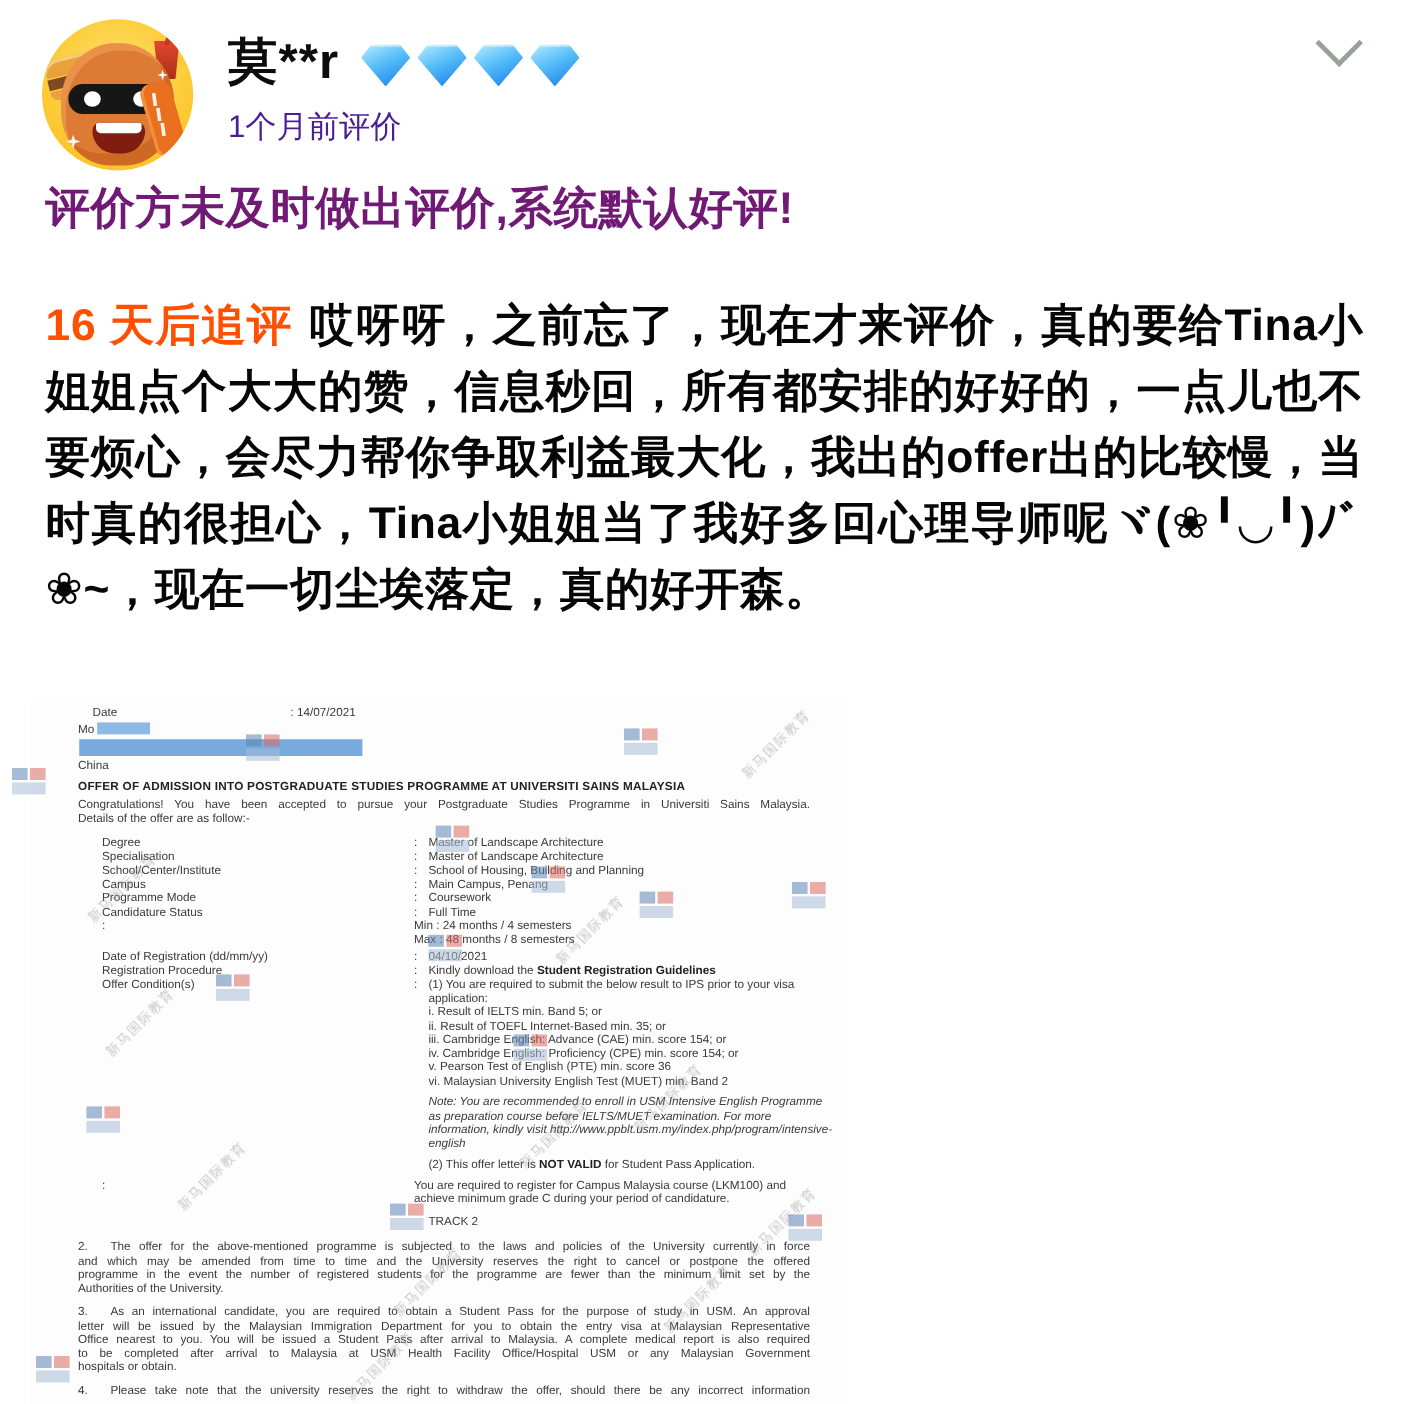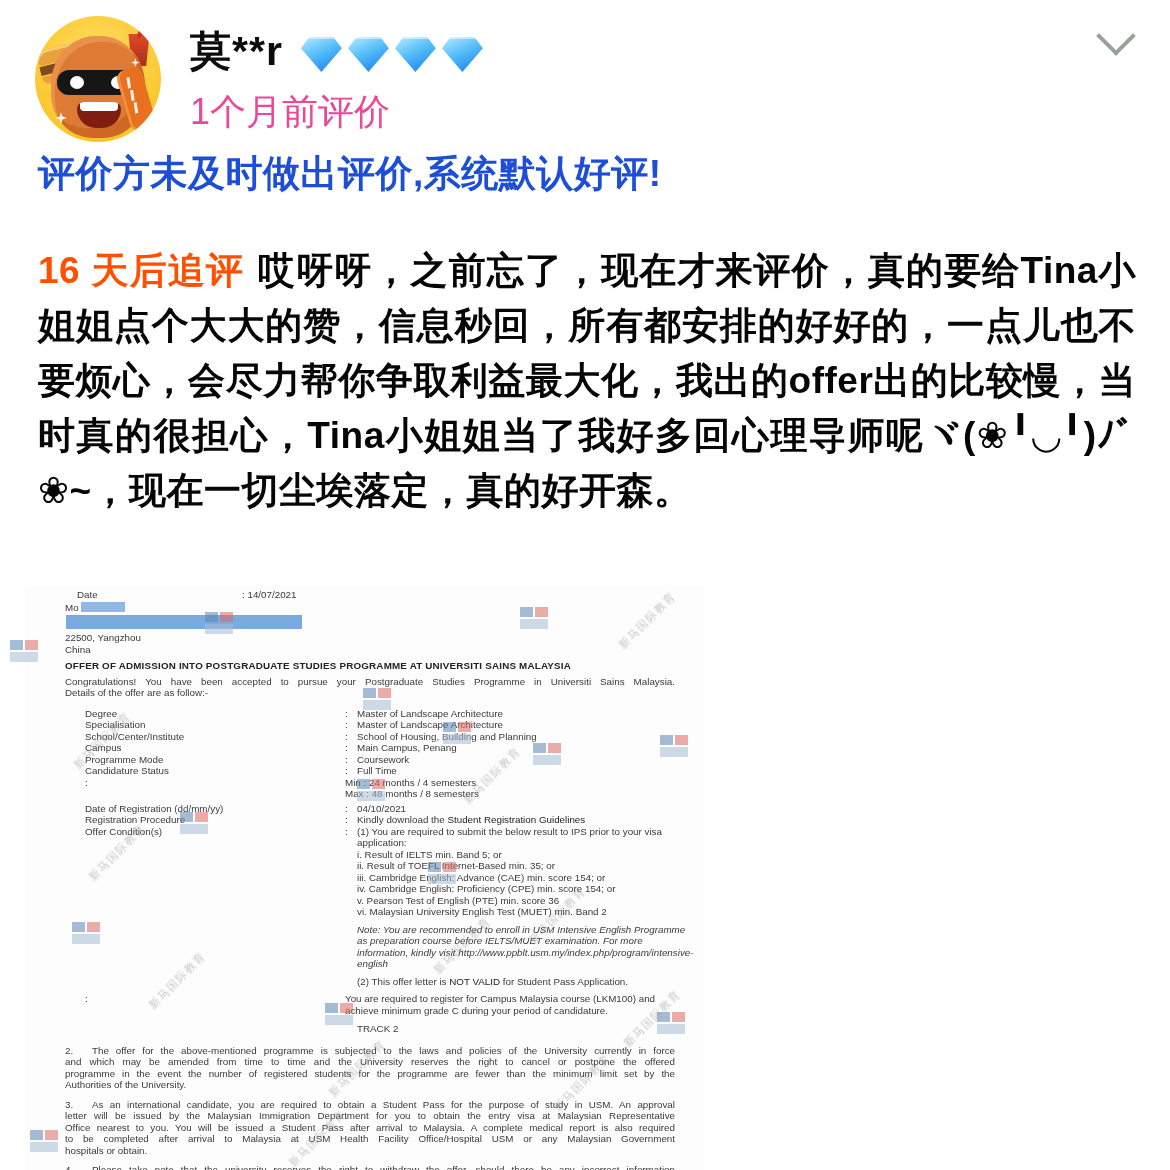--- a/index.html
+++ b/index.html
@@ -34,36 +34,36 @@
   .spark { position:absolute; width:12px; height:12px; background:#fff; opacity:.9;
     clip-path:polygon(50% 0,62% 38%,100% 50%,62% 62%,50% 100%,38% 62%,0 50%,38% 38%); }
 
   .name-row { left:190px; top:24px; display:flex; align-items:center; gap:10px; }
   .username { font-size:41px; font-weight:700; color:#0c0c0c; letter-spacing:1px; }
   .diamonds { display:flex; gap:6px; margin-left:8px; margin-top:6px; }
   .diamond { width:41px; height:35px;
     background:linear-gradient(155deg,#b9ecff 0%,#55bdf8 45%,#1478ea 100%);
     clip-path:polygon(21% 0,79% 0,100% 32%,50% 100%,0 32%);
     box-shadow:inset 0 2px 0 rgba(255,255,255,.5); }
-  .timestamp { left:190px; top:88px; font-size:36px; color:#ec4899; }
+  .timestamp { left:190px; top:88px; font-size:26px; color:#4c1d95; }
   .chevron { left:1094px; top:18px; width:48px; height:42px; cursor:pointer; }
   .chevron span { position:absolute; left:8px; top:4px; width:28px; height:28px;
     border-right:4.5px solid #99a29a; border-bottom:4.5px solid #99a29a; transform:rotate(45deg); }
 
   
-  .sysnote { left:38px; top:149px; width:1100px; font-size:37px; font-weight:700; color:#1d4ed8; letter-spacing:.5px; }
+  .sysnote { left:38px; top:149px; width:1100px; font-size:37px; font-weight:700; color:#701a75; letter-spacing:.5px; }
   .followup { left:38px; top:243px; width:1098px; font-size:37px; font-weight:700;
     line-height:55px; color:#060606; letter-spacing:.5px; text-align:justify; }
   .fu-label { color:#ff5000; padding-right:14px; }
 
   
   .doc { left:25px; top:585px; width:680px; height:585px; background:#fdfdfd;
     padding:4px 30px 0 40px; font-size:9.8px; line-height:11.5px; color:#3a3a3a;
     filter:blur(.24px); cursor:pointer; }
-  .doc .b { font-weight:400; color:#222; }
+  .doc .b { font-weight:700; color:#222; }
   .mo-box { display:inline-block; width:44px; height:10px; background:#8db9e6; transform:translateY(1px); margin-left:2px; }
   .redact-bar { width:236px; height:14px; background:#7aabdf; margin:2px 0 3px 1px; }
   .doc-title { font-weight:700; color:#222; margin-top:5px; letter-spacing:.2px; }
   .intro { margin-top:4px; width:610px; }
   .jl { text-align:justify; text-align-last:justify; width:610px; }
   .details { margin-left:20px; margin-top:9px; width:590px; }
   .drow { display:grid; grid-template-columns:260px 12px auto; }
   .drow .val { white-space:nowrap; }
   .gap3 { margin-top:3px; } .gap6 { margin-top:6px; } .gap7 { margin-top:7px; }
   .indent-val { margin-left:272px; white-space:nowrap; }
@@ -135,21 +135,20 @@
 <div class="abs doc">
 
   <div style="display:grid; grid-template-columns:165px auto;margin-left:12px;">
     <span>Date</span>
       <span>: 14/07/2021</span>
   </div>
   <div>
     <span>Mo</span><span class="mo-box"></span>
   </div>
   <div class="redact-bar"></div>
-  <div>22500, Yangzhou</div>
   <div>China</div>
 
   <div class="doc-title">OFFER OF ADMISSION INTO POSTGRADUATE STUDIES PROGRAMME AT UNIVERSITI SAINS MALAYSIA</div>
 
   <div class="intro">
     <div class="jl">Congratulations! You have been accepted to pursue your Postgraduate Studies Programme in Universiti Sains Malaysia.</div>
     <div>Details of the offer are as follow:-</div>
   </div>
 
   <div class="details">

